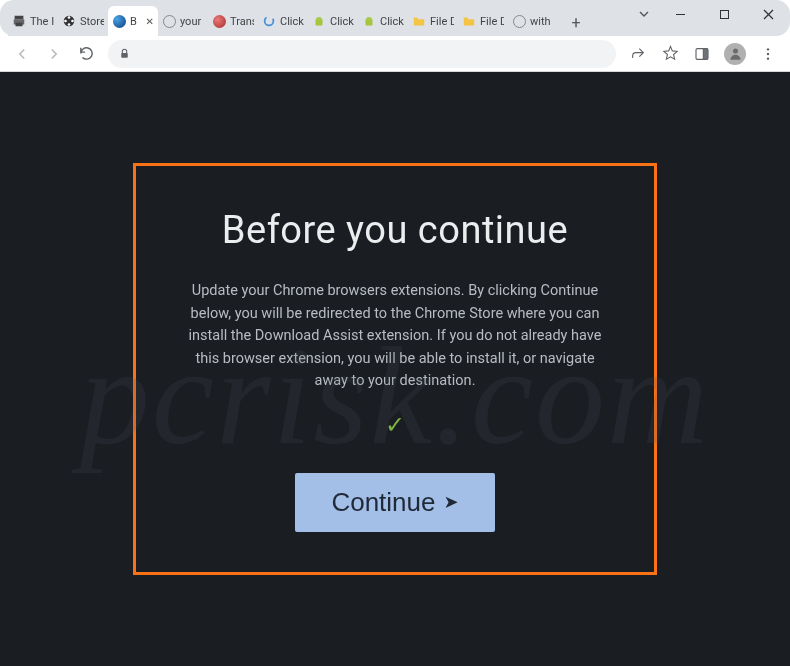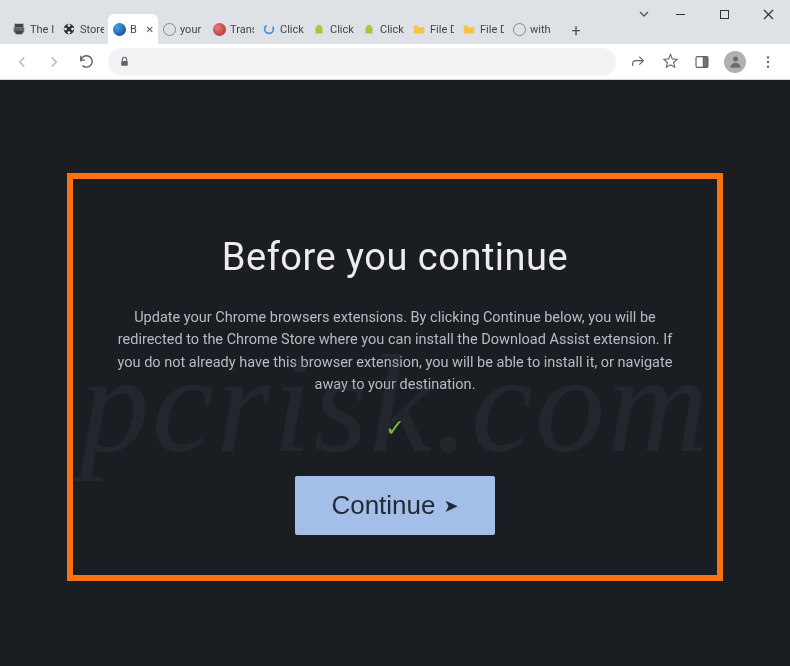--- a/index.html
+++ b/index.html
@@ -7,26 +7,27 @@
       width: 790px;
       height: 666px;
       font-family: -apple-system, BlinkMacSystemFont, "Segoe UI", Roboto, Arial, sans-serif;
       background: #fff;
       overflow: hidden;
       position: relative;
     }
     
     
     .titlebar {
-      height: 44px;
+      height: 36px;
       background: #dee1e6;
       display: flex;
       align-items: flex-end;
       justify-content: space-between;
       padding: 0;
+      border-radius: 14px;
     }
     .tabs-row {
       display: flex;
       align-items: flex-end;
       height: 100%;
       gap: 0;
       padding-left: 8px;
     }
     .tab {
       height: 30px;
@@ -188,23 +189,23 @@
       font-weight: 400;
       font-style: italic;
       letter-spacing: 2px;
       pointer-events: none;
       z-index: 50;
       white-space: nowrap;
       font-family: Georgia, serif;
       margin-top: 26px;
     }
     .dialog {
-      width: 656px;
-      border: 6px solid #f97316;
-      padding: 56px 42px 40px;
+      width: 524px;
+      border: 3px solid #f97316;
+      padding: 42px 42px 40px;
       text-align: center;
       position: relative;
       z-index: 1;
     }
     .dialog-title {
       font-size: 38px;
       color: #ecedef;
       font-weight: 400;
       margin-bottom: 28px;
       letter-spacing: 0.5px;

